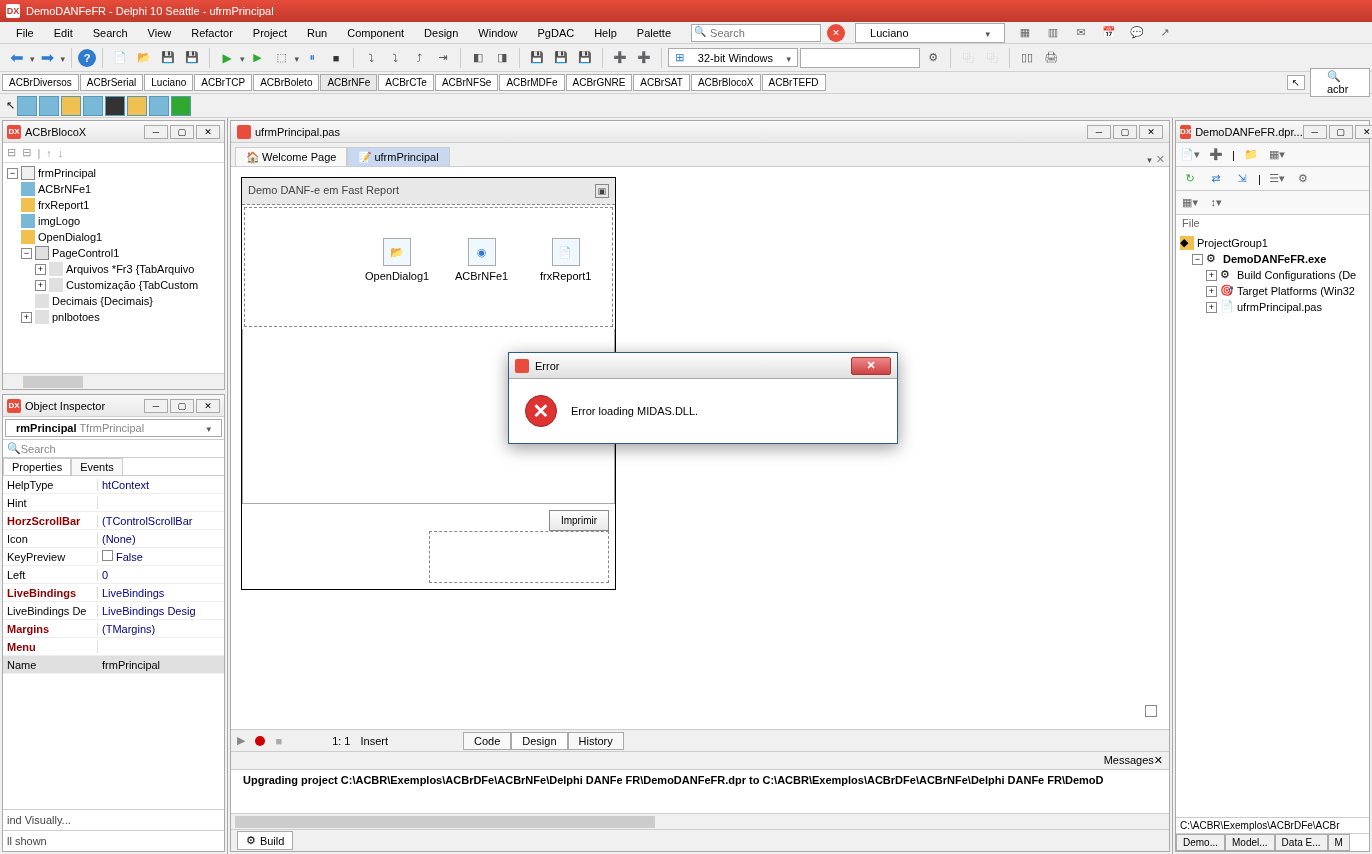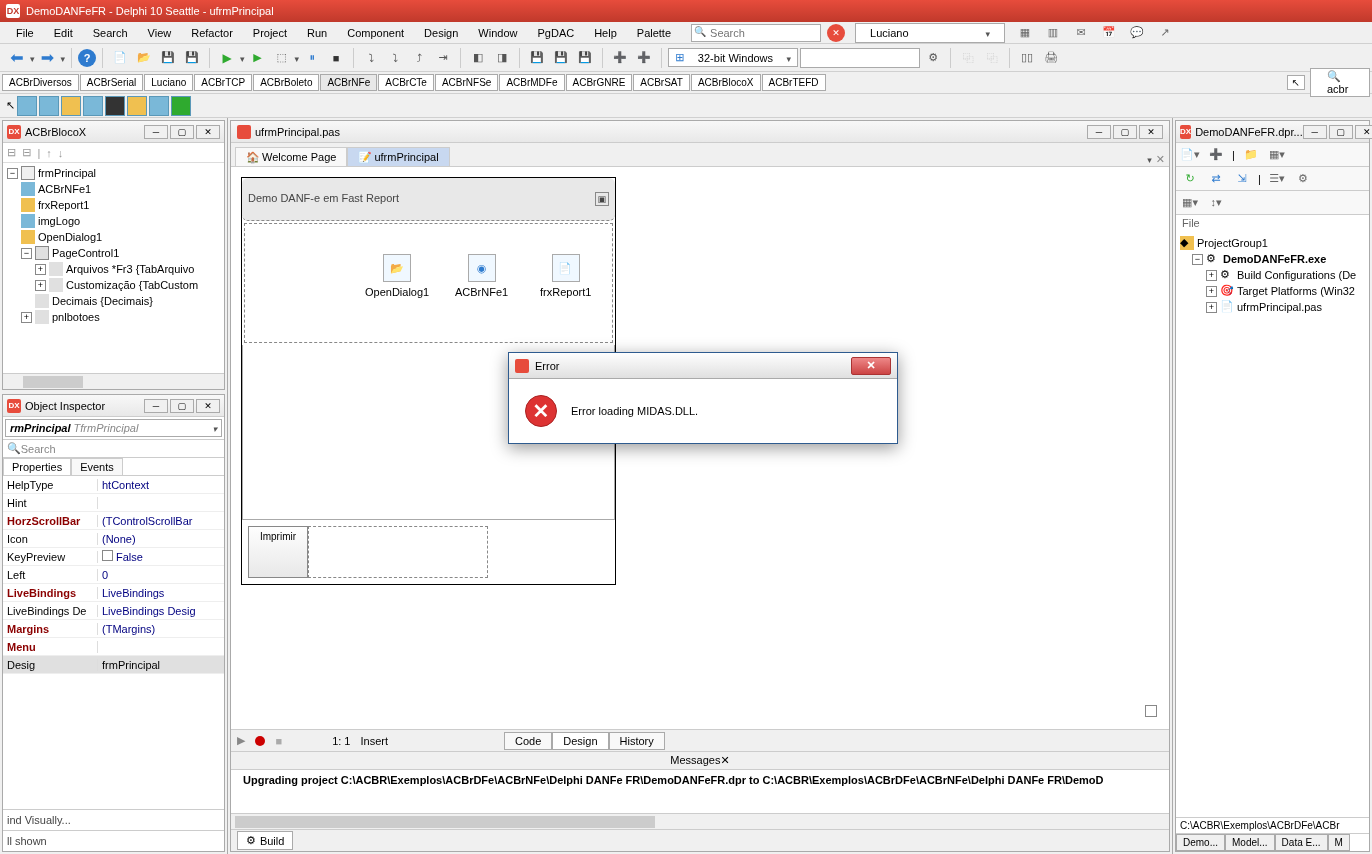--- a/index.html
+++ b/index.html
@@ -66,21 +66,21 @@
 .tree-item .exp { width: 11px; height: 11px; border: 1px solid #888; display: flex; align-items: center; justify-content: center; font-size: 9px; margin-right: 3px; background: #fff; }
 .tree-item .ticon { width: 14px; height: 14px; margin-right: 3px; display: inline-block; }
 .tree .ind1 { padding-left: 14px; }
 .tree .ind2 { padding-left: 28px; }
 .hscroll { height: 16px; background: #f0f0f0; border-top: 1px solid #ccc; display: flex; align-items: center; }
 .hscroll .thumb { width: 60px; height: 12px; background: #ccc; margin-left: 20px; }
 
 
 .oi { flex: 1; }
 .oi .combo-row { border-bottom: 1px solid #ccc; padding: 2px; display: flex; }
-.oi .combo-row .cbx { flex: 1; border: 1px solid #aaa; padding: 2px 4px; display: flex; justify-content: space-between; background: #fff; font-style: italic; }
+.oi .combo-row .cbx { flex: 1; border: 1px solid #aaa; padding: 2px 10px; display: flex; justify-content: space-between; background: #fff; }
 .oi .search-row { border-bottom: 1px solid #ccc; padding: 2px 4px; display: flex; align-items: center; color: #888; }
 .oi .tabs { display: flex; border-bottom: 1px solid #ccc; }
 .oi .tabs .tab { padding: 2px 8px; border: 1px solid #ccc; border-bottom: none; background: #f8f8f8; }
 .oi .tabs .tab.active { background: #fff; }
 .oi .props { flex: 1; overflow: hidden; }
 .oi .prop-row { display: flex; border-bottom: 1px solid #eee; height: 18px; align-items: center; }
 .oi .prop-row .pname { width: 95px; padding: 0 4px; overflow: hidden; border-right: 1px solid #ddd; }
 .oi .prop-row .pval { flex: 1; padding: 0 4px; color: #000080; overflow: hidden; }
 .oi .prop-row.link .pname { color: #8b0000; font-weight: bold; }
 .oi .prop-row .chk { display: inline-block; width: 11px; height: 11px; border: 1px solid #888; margin-right: 3px; }
@@ -96,21 +96,21 @@
 
 .editor-tabs { height: 24px; background: #f0f0f0; display: flex; align-items: flex-end; padding: 0 4px; border-bottom: 1px solid #ccc; }
 .editor-tabs .etab { padding: 3px 10px; border: 1px solid #ccc; background: #f8f8f8; display: flex; align-items: center; gap: 4px; border-bottom: none; }
 .editor-tabs .etab.active { background: #c8d8f0; }
 .editor-tabs .etab .ei { width: 12px; height: 12px; }
 .editor-tabs .closers { margin-left: auto; display: flex; gap: 4px; color: #888; }
 
 
 .designer { flex: 1; background: #fff; padding: 10px; overflow: auto; position: relative; }
 .form-design { width: 375px; border: 1px solid #000; position: relative; }
-.form-title { background: #e8e8e8; padding: 14px 6px; border-bottom: 1px dashed #888; color: #444; display: flex; justify-content: space-between; border-radius: 6px; }
+.form-title { background: #e8e8e8; padding: 6px 6px; border-bottom: 1px dashed #888; color: #444; display: flex; justify-content: space-between; }
 .form-title .xbtn { border: 1px solid #888; width: 14px; height: 14px; display: flex; align-items: center; justify-content: center; font-size: 9px; }
 .comp-area { height: 120px; border: 1px dashed #888; margin: 2px; position: relative; background: #fff; }
 .comp { position: absolute; text-align: center; font-size: 10px; }
 .comp .cicon { width: 28px; height: 28px; margin: 0 auto 4px; border: 1px solid #aaa; background: #f0f8ff; display: flex; align-items: center; justify-content: center; }
 .page-tabs { display: flex; border-top: 1px solid #ccc; }
 .page-tabs .ptab { padding: 2px 8px; border: 1px solid #aaa; background: #f0f0f0; font-size: 10px; }
 .page-tabs .ptab.active { background: #fff; border-bottom: 1px solid #fff; }
 .page-content { height: 175px; border: 1px solid #aaa; border-top: none; background: #fff; }
 .btn-area { padding: 6px; display: flex; gap: 6px; }
 .btn-col { display: flex; flex-direction: column; gap: 4px; }
@@ -120,21 +120,21 @@
 
 
 .design-status { height: 22px; border-top: 1px solid #ccc; display: flex; align-items: center; padding: 0 6px; background: #f0f0f0; gap: 10px; }
 .design-status .rec { width: 10px; height: 10px; background: #c00; border-radius: 50%; }
 .design-status .tabs3 { display: flex; margin-left: auto; }
 .design-status .tabs3 .t3 { padding: 2px 10px; border: 1px solid #aaa; background: #f8f8f8; }
 .design-status .tabs3 .t3.active { background: #fff; }
 
 
 .messages { height: 62px; border-top: 1px solid #ccc; background: #fff; }
-.messages .mhead { padding: 2px 6px; background: #f0f0f0; border-bottom: 1px solid #ccc; display: flex; justify-content: center; }
+.messages .mhead { padding: 2px 6px; background: #f0f0f0; border-bottom: 1px solid #ccc; display: flex; justify-content: flex-end; }
 .messages .mbody { padding: 4px 12px; font-weight: bold; font-size: 11px; white-space: nowrap; overflow: hidden; }
 .build-tab { height: 22px; background: #f0f0f0; border-top: 1px solid #ccc; display: flex; align-items: center; padding: 0 6px; }
 .build-tab .bt { border: 1px solid #aaa; padding: 2px 8px; background: #fff; display: flex; align-items: center; gap: 4px; }
 
 
 .rightcol { width: 200px; border-left: 1px solid #aaa; display: flex; flex-direction: column; }
 .proj-panel { flex: 1; margin: 2px; border: 1px solid #aaa; background: #fff; display: flex; flex-direction: column; }
 .proj-toolbar { height: 24px; border-bottom: 1px solid #ccc; display: flex; align-items: center; padding: 0 4px; gap: 6px; background: #f8f8f8; }
 .proj-toolbar .pbtn { width: 20px; height: 18px; display: flex; align-items: center; justify-content: center; color: #666; }
 .proj-tree { flex: 1; padding: 4px; overflow: hidden; }
@@ -409,21 +409,21 @@
           </div>
           <div class="prop-row link">
             <div class="pname">Margins</div>
             <div class="pval">(TMargins)</div>
           </div>
           <div class="prop-row link">
             <div class="pname">Menu</div>
             <div class="pval"></div>
           </div>
           <div class="prop-row" style="background: rgb(224, 224, 224);">
-            <div class="pname">Desig</div>
+            <div class="pname">Name</div>
             <div class="pval" style="color: rgb(0, 0, 0);">frmPrincipal</div>
           </div>
         </div>
       <div class="status">ind Visually...</div>
       <div class="status" style="border-top:1px solid #ccc">ll shown</div>
     </div>
   </div>
 
   <div class="centercol">
     <div class="editor-panel">
@@ -457,36 +457,36 @@
             <span>Demo DANF-e em Fast Report</span>
             <span class="xbtn">▣</span>
           </div>
           <div class="comp-area">
             <div class="comp" style="left:120px;top:30px"><div class="cicon">📂</div><span>OpenDialog1</span></div>
             <div class="comp" style="left:210px;top:30px"><div class="cicon" style="color:#2e7bcf">◉</div><span>ACBrNFe1</span></div>
             <div class="comp" style="left:295px;top:30px"><div class="cicon">📄</div><span>frxReport1</span></div>
           </div>
           <div class="page-content"></div>
           <div class="btn-area">
-            <div style="display:flex;flex-direction:row;gap:0;flex:1">
+            <div style="display:flex;flex-direction:column;gap:0;align-items:flex-end;flex:1">
               <div class="dbtn small">Imprimir</div>
               <div class="dashed-box"></div>
             </div>
           </div>
         </div>
         <div style="position:absolute;right:12px;bottom:12px;width:12px;height:12px;border:1px solid #888"></div>
       </div>
 
       <div class="design-status">
         <span style="color:#888">▶</span>
         <span class="rec"></span>
         <span style="color:#aaa">■</span>
         <span style="margin-left:40px">1:   1</span>
         <span>Insert</span>
-        <div class="tabs3" style="margin-left:106px">
+        <div class="tabs3" style="margin-left:65px">
           <div class="t3">Code</div>
           <div class="t3 active">Design</div>
           <div class="t3">History</div>
         </div>
       </div>
 
       <div class="messages">
         <div class="mhead">
           <span>Messages</span>
           <span>✕</span>

